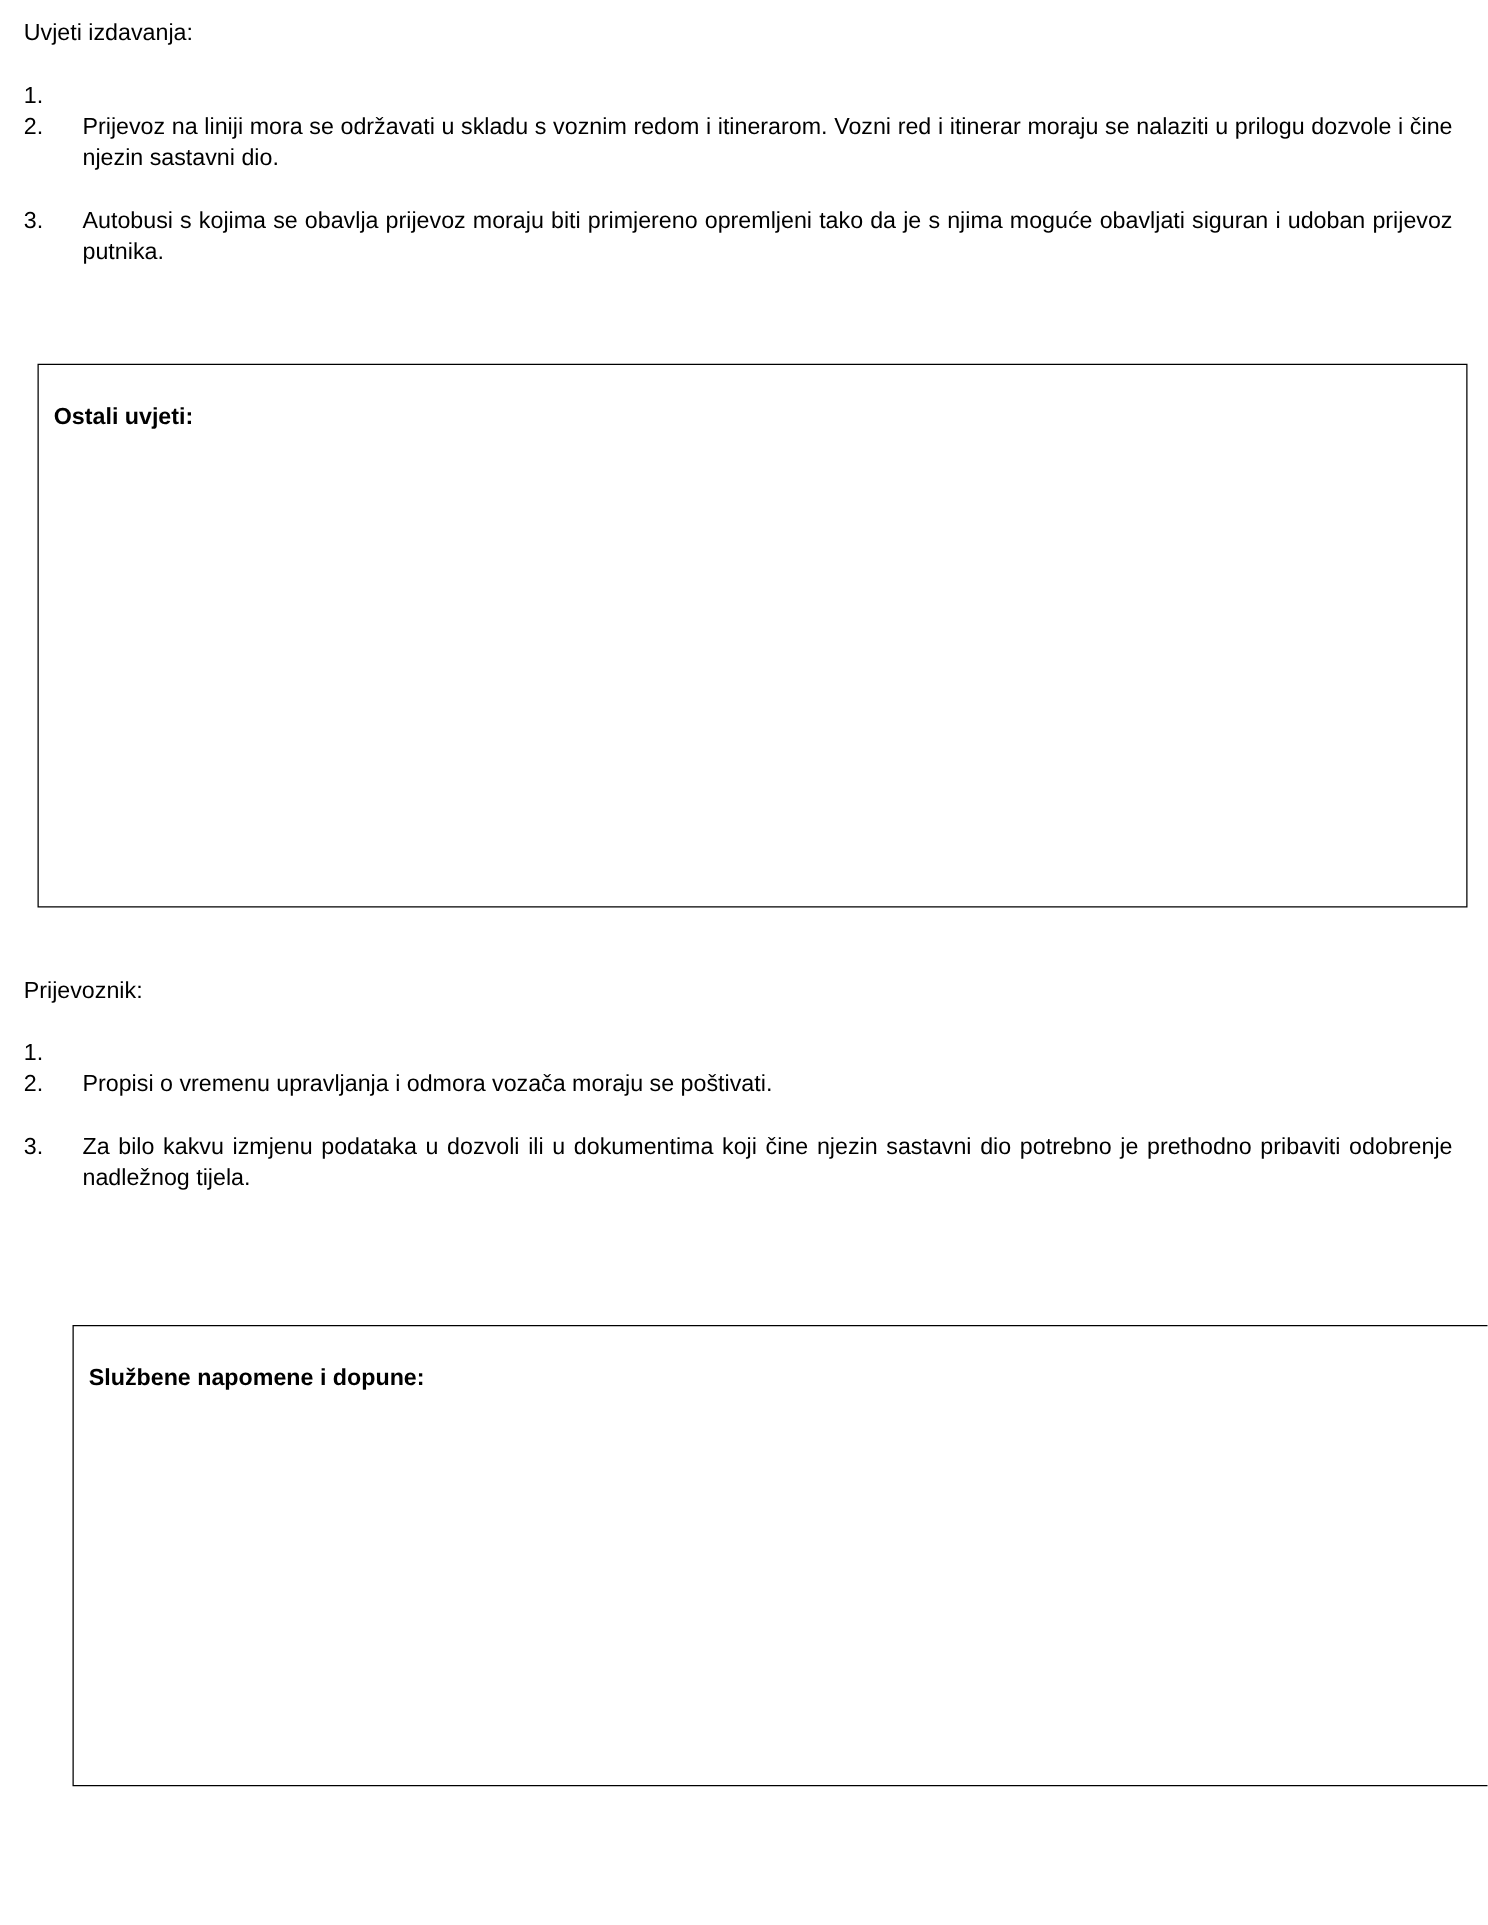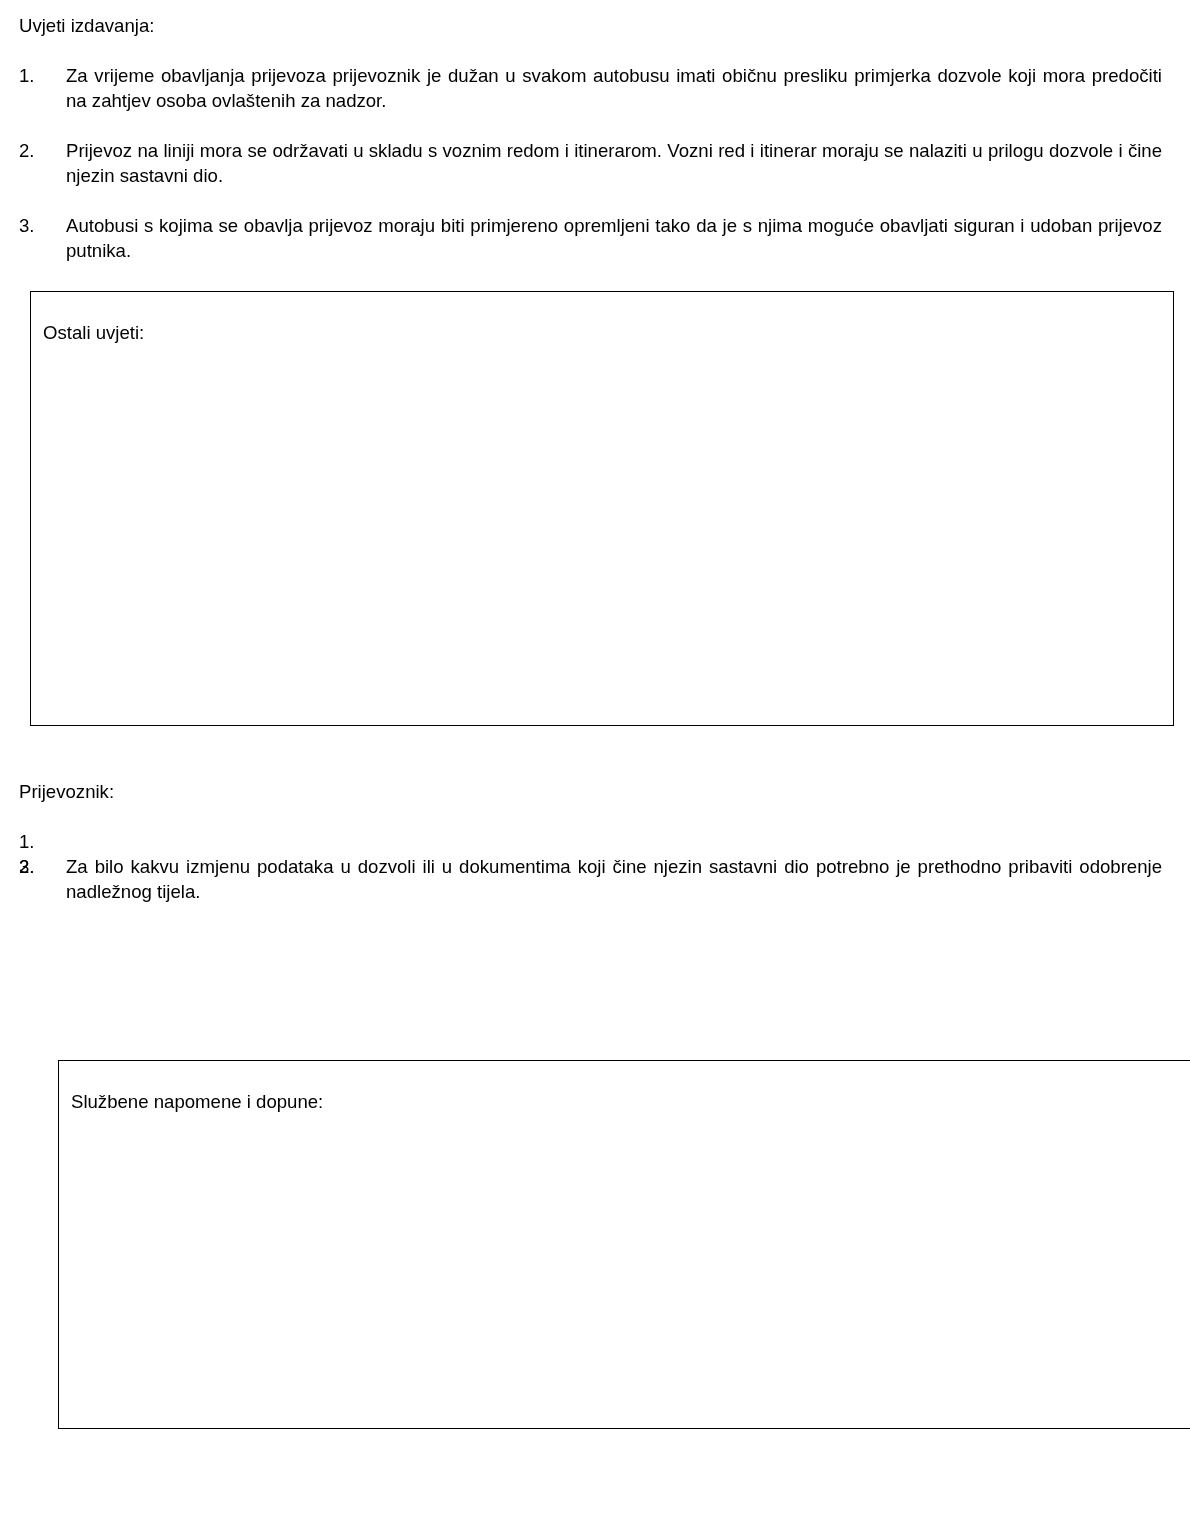--- a/index.html
+++ b/index.html
@@ -44,31 +44,31 @@
       position: absolute;
       left: 30px;
       width: 1144px;
       border: 1.5px solid #000000;
       box-sizing: border-box;
     }
     .box-label {
       position: absolute;
       left: 12px;
       top: 28px;
+      font-weight: bold;
     }
   </style>
 </head>
 <body>
 
 <div class="heading" style="top: 13px;">Uvjeti izdavanja:</div>
 
 <div class="list" style="top: 63px;">
   <div class="list-item">
     <span class="num">1.</span>
-    <span>Za vrijeme obavljanja prijevoza prijevoznik je dužan u svakom autobusu imati običnu presliku primjerka dozvole koji mora predočiti na zahtjev osoba ovlaštenih za nadzor.</span>
   </div>
   <div class="list-item">
     <span class="num">2.</span>
     <span>Prijevoz na liniji mora se održavati u skladu s voznim redom i itinerarom. Vozni red i itinerar  moraju se nalaziti u prilogu dozvole i čine njezin sastavni dio.</span>
   </div>
   <div class="list-item">
     <span class="num">3.</span>
     <span>Autobusi s kojima se obavlja prijevoz moraju biti primjereno opremljeni tako da je s njima moguće obavljati siguran i udoban prijevoz putnika.</span>
   </div>
 </div>
@@ -78,20 +78,21 @@
 </div>
 
 <div class="heading" style="top: 779px;">Prijevoznik:</div>
 
 <div class="list" style="top: 829px;">
   <div class="list-item">
     <span class="num">1.</span>
   </div>
   <div class="list-item">
     <span class="num">2.</span>
+    <span>Propisi o vremenu upravljanja i odmora vozača moraju se poštivati.</span>
   </div>
   <div class="list-item">
     <span class="num">3.</span>
     <span>Za bilo kakvu izmjenu podataka u dozvoli ili u dokumentima koji čine njezin sastavni dio potrebno je prethodno pribaviti odobrenje nadležnog tijela.</span>
   </div>
 </div>
 
 <div class="box" style="top: 1060px; height: 369px; margin-left: 28px;">
   <div class="box-label">Službene napomene i dopune:</div>
 </div>

